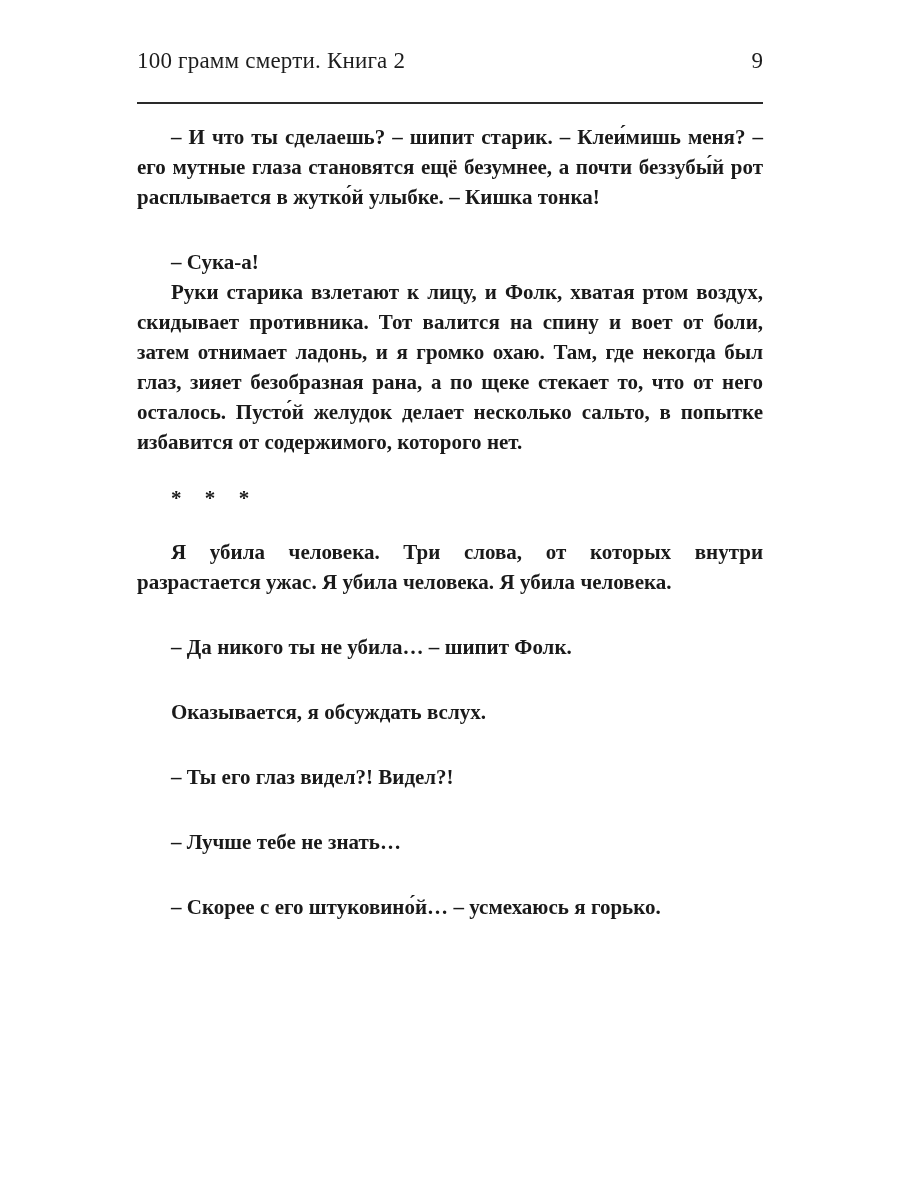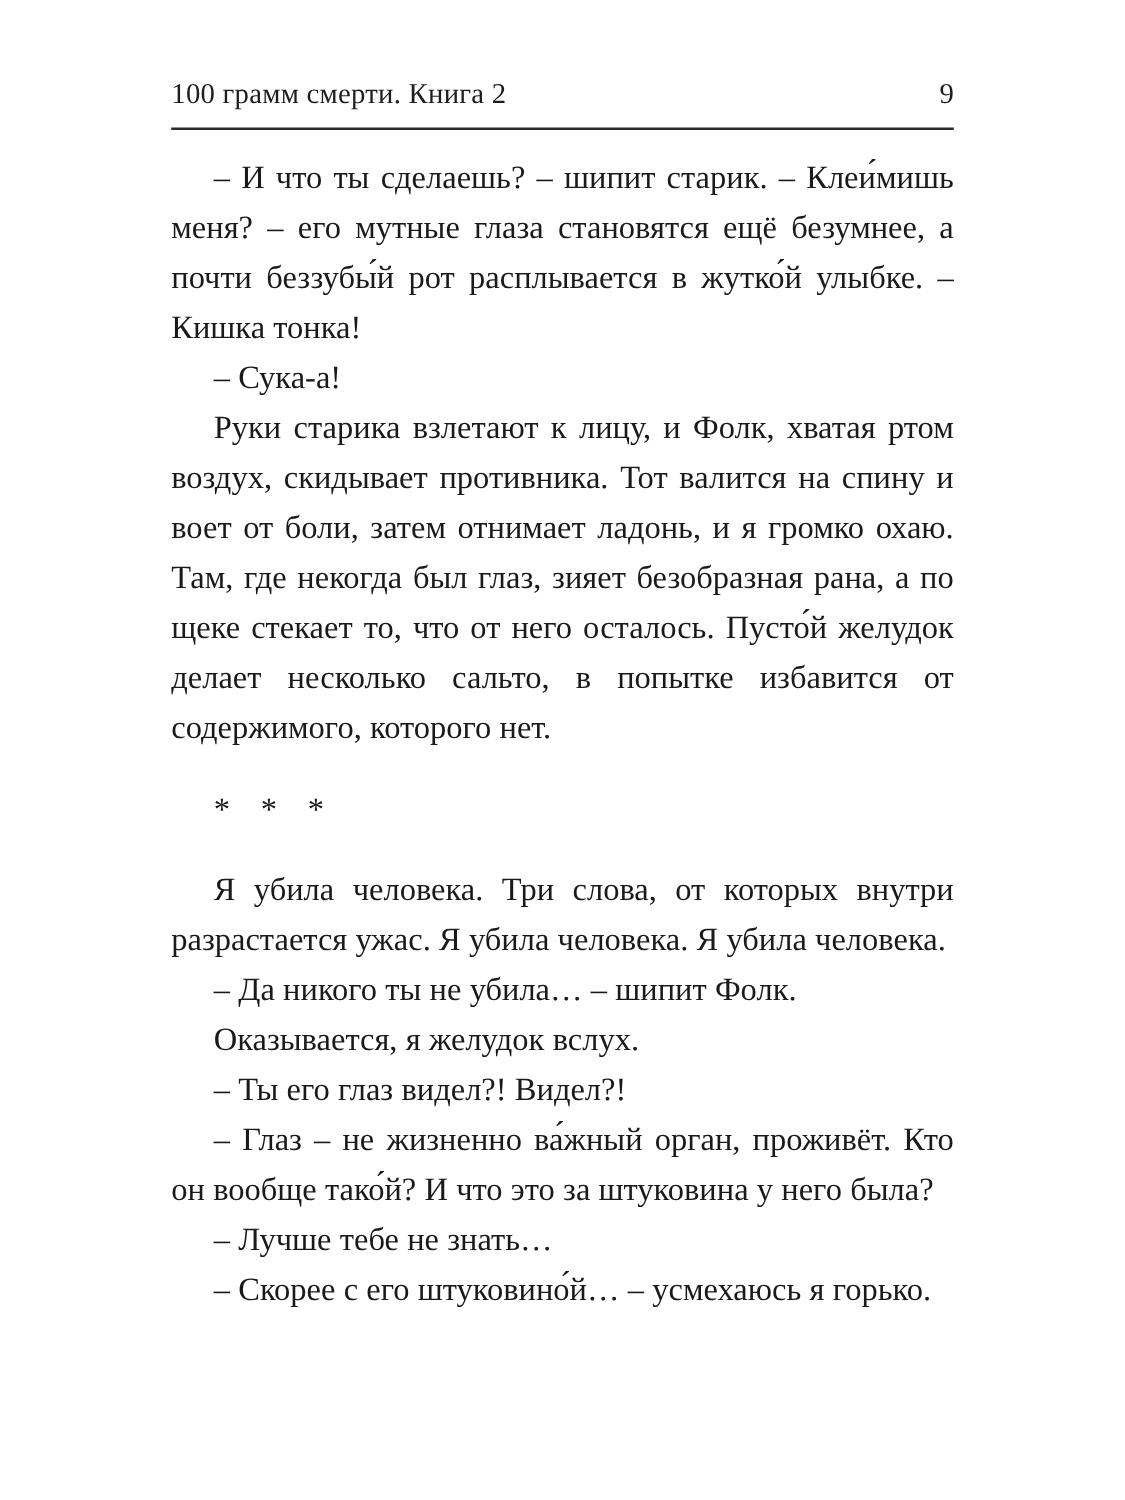--- a/index.html
+++ b/index.html
@@ -19,21 +19,21 @@
     position: relative;
     width: 900px;
     height: 1200px;
     background: #ffffff;
     box-sizing: border-box;
   }
 
   .page-header {
     position: absolute;
     left: 137px;
-    top: 62px;
+    top: 48px;
     width: 626px;
     display: flex;
     align-items: baseline;
     justify-content: space-between;
   }
 
   .running-title {
     font-size: 23px;
     letter-spacing: 0.2px;
     white-space: nowrap;
@@ -56,33 +56,35 @@
 
   .text-block {
     position: absolute;
     left: 137px;
     top: 122px;
     width: 626px;
   }
 
   p.para {
     margin: 0;
-    font-size: 26px;
-    line-height: 40px;
+    font-size: 21px;
+    line-height: 30px;
     text-align: justify;
     text-justify: inter-word;
     text-indent: 34px;
     hyphens: manual;
     -webkit-hyphens: manual;
     word-spacing: 0.1px;
+    font-weight: bold;
   }
 
   
   p.para.short {
     text-align: left;
+    margin-top: 35px;
   }
 
   .scene-break {
     margin: 0;
     text-align: center;
     font-size: 21.5px;
     line-height: 35px;
     padding-top: 26px;
     padding-bottom: 24px;
     letter-spacing: 9px;
@@ -104,21 +106,20 @@
   <div class="text-block">
 
     <p class="para">– И что ты сделаешь? – шипит старик. – Клеи́мишь меня? – его мутные глаза становятся ещё безумнее, а почти беззубы́й рот расплывается в жутко́й улыбке. – Кишка тонка!</p>
     <p class="para short">– Сука-а!</p>
     <p class="para">Руки старика взлетают к лицу, и Фолк, хватая ртом воздух, скидывает противника. Тот валится на спину и воет от боли, затем отнимает ладонь, и я громко охаю. Там, где некогда был глаз, зияет безобразная рана, а по щеке стекает то, что от него осталось. Пусто́й желудок делает несколько сальто, в попытке избавится от содержимого, которого нет.</p>
 
     <p class="para scene-break">* * *</p>
 
     <p class="para">Я убила человека. Три слова, от которых внутри разрастается ужас. Я убила человека. Я убила человека.</p>
     <p class="para short">– Да никого ты не убила… – шипит Фолк.</p>
-    <p class="para short">Оказывается, я желудок вслух.</p>
+    <p class="para short">Оказывается, я обсуждать вслух.</p>
     <p class="para short">– Ты его глаз видел?! Видел?!</p>
-    <p class="para">– Глаз – не жизненно ва́жный орган, проживёт. Кто он вообще тако́й? И что это за штуковина у него была?</p>
     <p class="para short">– Лучше тебе не знать…</p>
     <p class="para short">– Скорее с его штуковино́й… – усмехаюсь я горько.</p>
 
   </div>
 
 </div>
 
 </body></html>

